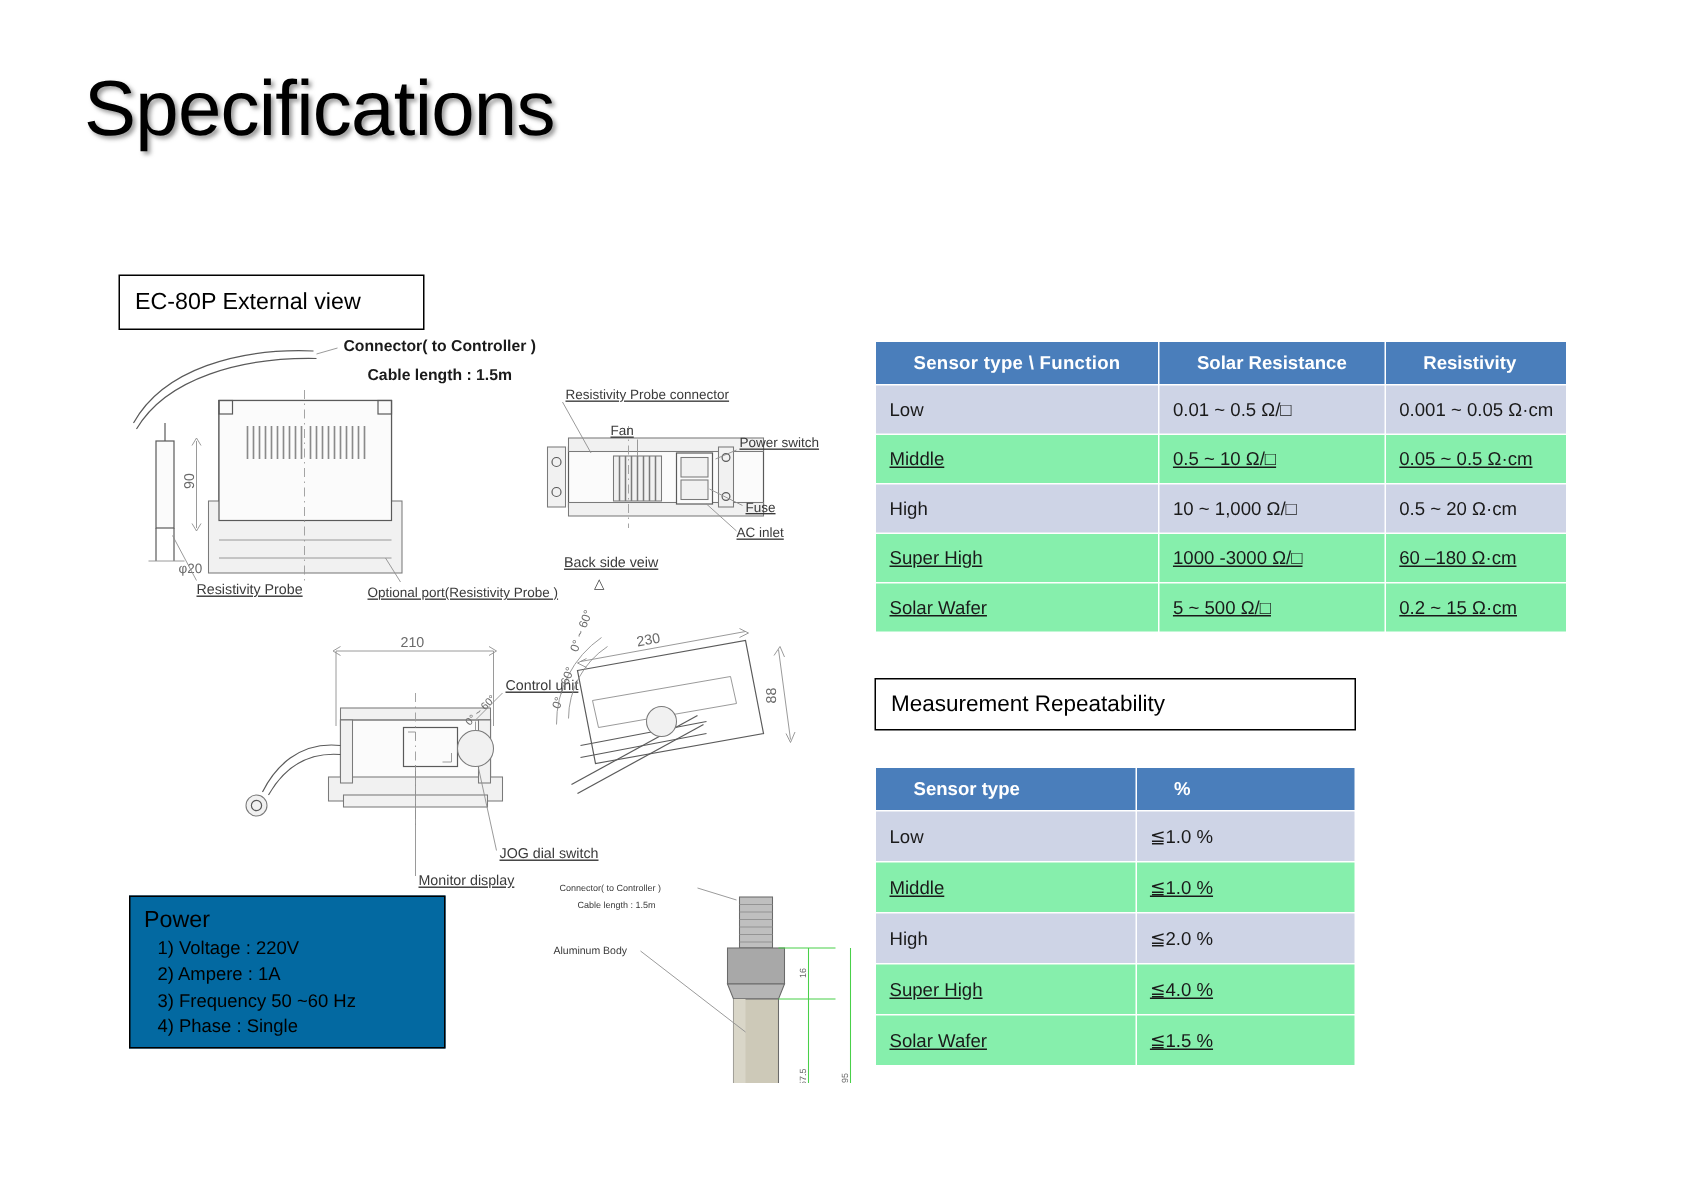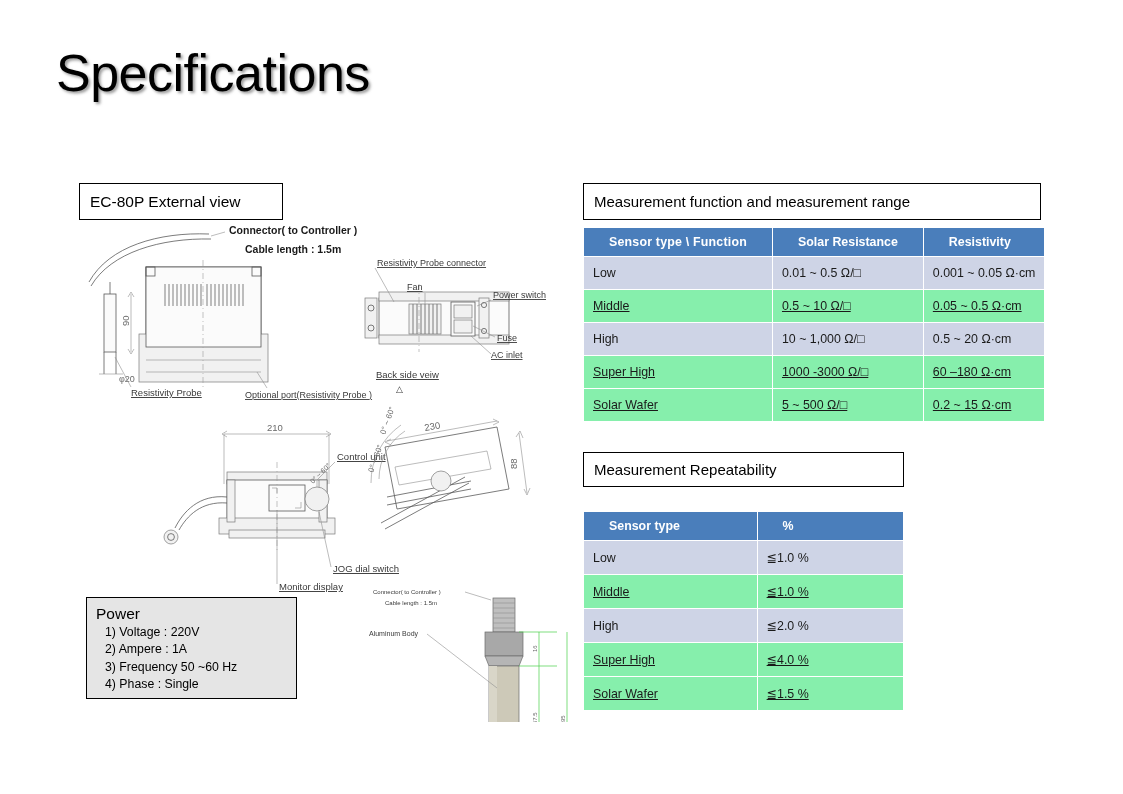--- a/index.html
+++ b/index.html
@@ -33,21 +33,21 @@
   }
 
   #box-ec80p  { left: 79px;  top: 183px; width: 204px; height: 37px; }
   #box-meas   { left: 583px; top: 183px; width: 458px; height: 37px; font-size: 15px; }
   #box-repeat { left: 583px; top: 452px; width: 321px; height: 35px; font-size: 15px; }
 
   
   #box-power {
     position: absolute; left: 86px; top: 597px;
     width: 211px; height: 102px;
-    border: 1.3px solid #000; background: #e5e5e5;
+    border: 1.3px solid #000; background: #0369a1;
     padding: 7px 0 0 9px;
   }
   #box-power .pw-title { font-size: 15.5px; color:#000; line-height: 1.15; }
   #box-power ol { list-style: none; margin-top: 1px; }
   #box-power li {
     font-size: 12.3px; color:#000; line-height: 1.42;
     padding-left: 9px; white-space: nowrap;
   }
 
   
@@ -108,23 +108,20 @@
 <body>
 
 <div id="slide">
 
   <div id="page-title">Specifications</div>
 
   <div class="caption-box" id="box-ec80p">
     <span>EC-80P External view</span>
   </div>
 
-  <div class="caption-box" id="box-meas">
-    <span>Measurement function and measurement range</span>
-  </div>
 
   <div class="caption-box" id="box-repeat">
     <span>Measurement Repeatability</span>
   </div>
 
   <div id="box-power">
     <div class="pw-title">Power</div>
     <ol>
       <li>1) Voltage : 220V</li>
       <li>2) Ampere : 1A</li>

